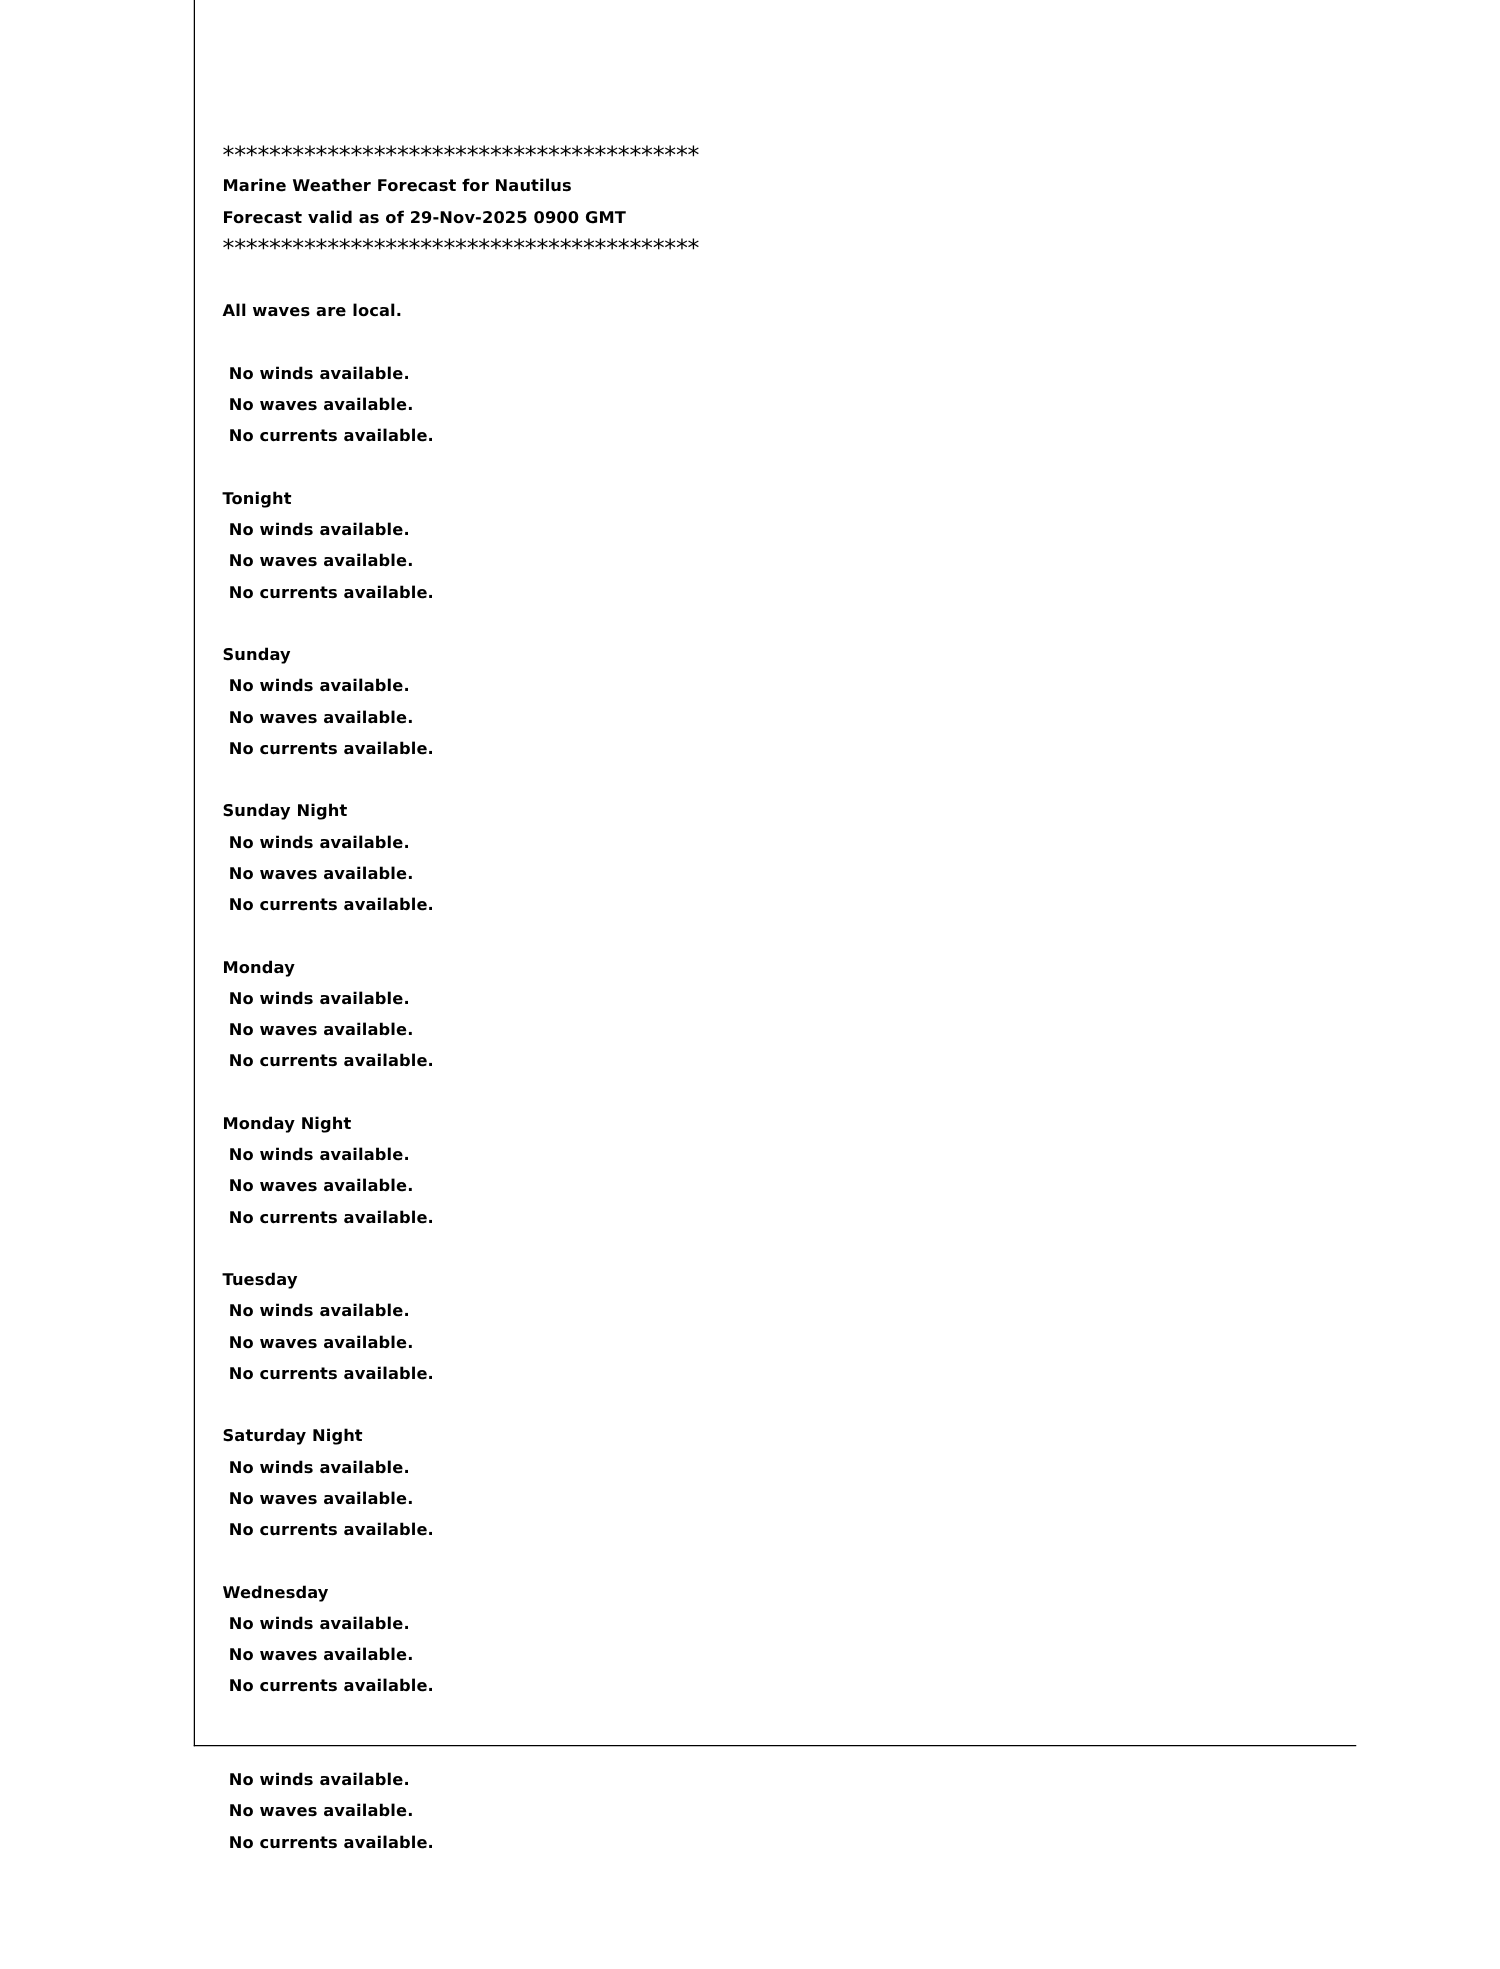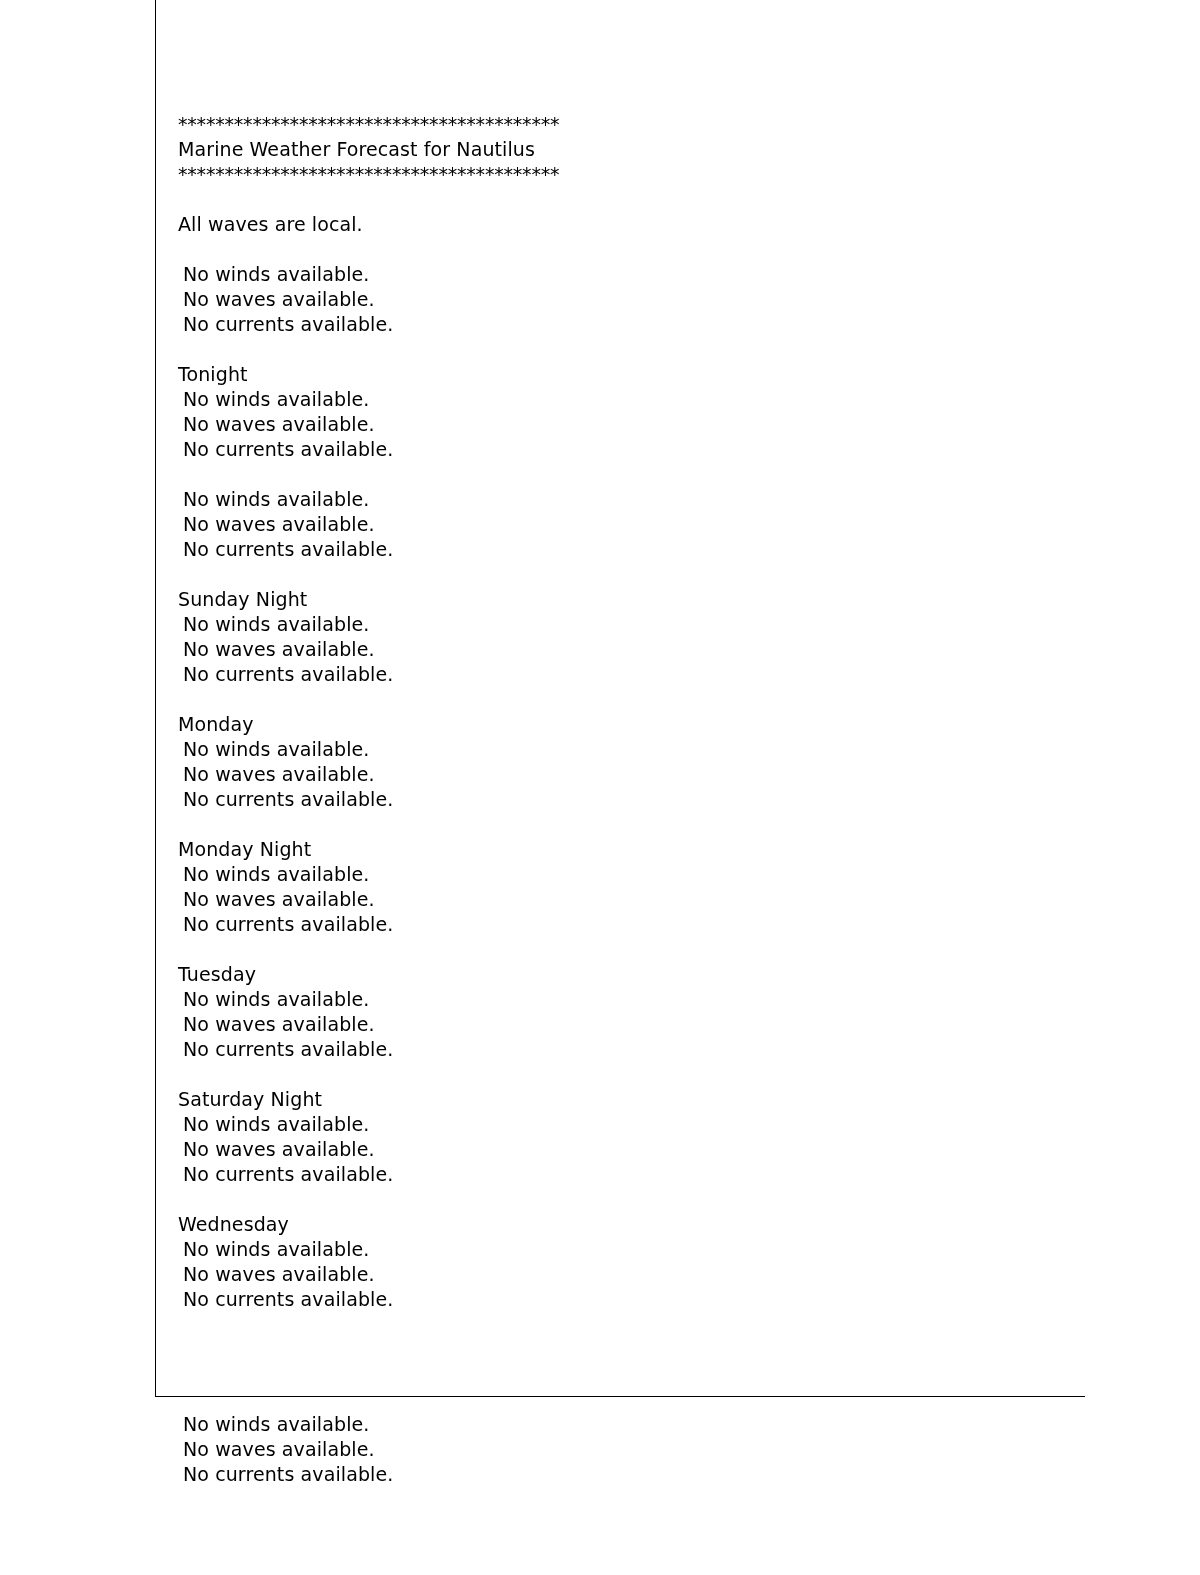--- a/index.html
+++ b/index.html
@@ -33,24 +33,25 @@
     border-bottom: 1px solid #000000;
     box-sizing: border-box;
   }
   .doc-body {
     position: absolute;
     left: 178px;
     top: 112px;
     width: 900px;
   }
   .line {
-    font-size: 19px;
+    font-size: 13px;
     line-height: 25px;
     white-space: pre;
     letter-spacing: 0.1px;
+    font-weight: bold;
   }
   .stars {
     font-size: 19px;
     line-height: 25px;
     white-space: pre;
     letter-spacing: -0.2px;
   }
   .blank {
     height: 25px;
   }
@@ -68,20 +69,21 @@
 <body>
 
 <div class="page">
 
   <div class="doc-frame"></div>
 
   <div class="doc-body">
 
     <div class="stars">*****************************************</div>
     <div class="line">Marine Weather Forecast for Nautilus</div>
+    <div class="line">Forecast valid as of 29-Nov-2025 0900 GMT</div>
     <div class="stars">*****************************************</div>
 
     <div class="blank"></div>
 
     <div class="line">All waves are local.</div>
 
     <div class="blank"></div>
 
     <div>
       <div class="line indent">No winds available.</div>
@@ -92,20 +94,21 @@
 
     <div>
       <div class="line">Tonight</div>
       <div class="line indent">No winds available.</div>
       <div class="line indent">No waves available.</div>
       <div class="line indent">No currents available.</div>
     </div>
     <div class="blank"></div>
 
     <div>
+      <div class="line">Sunday</div>
       <div class="line indent">No winds available.</div>
       <div class="line indent">No waves available.</div>
       <div class="line indent">No currents available.</div>
     </div>
     <div class="blank"></div>
 
     <div>
       <div class="line">Sunday Night</div>
       <div class="line indent">No winds available.</div>
       <div class="line indent">No waves available.</div>

